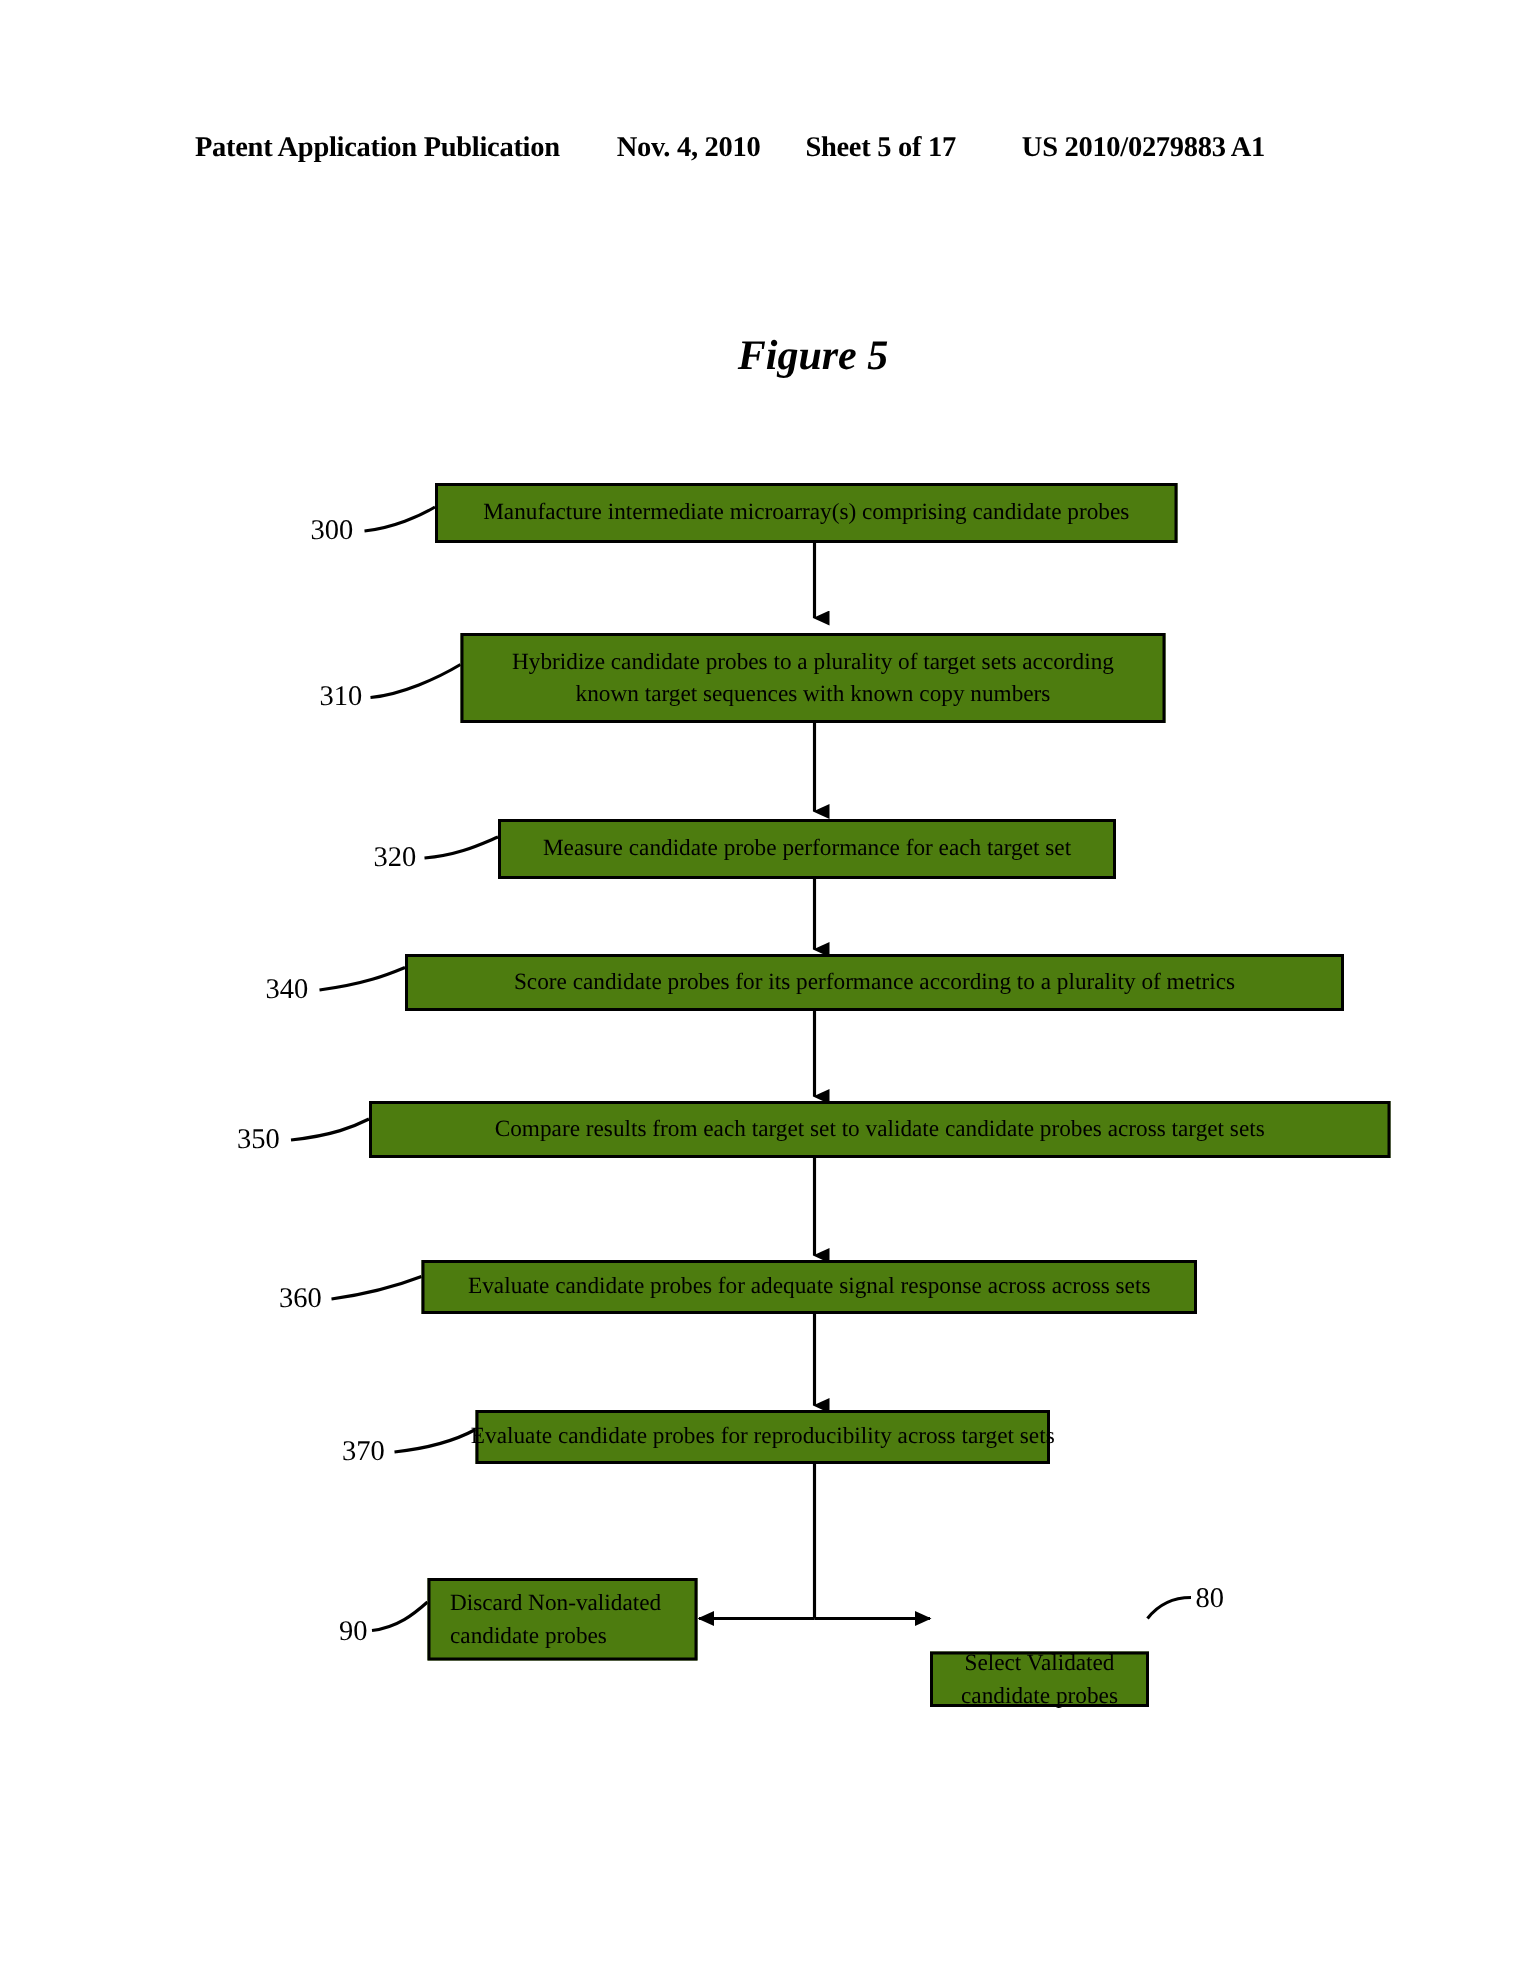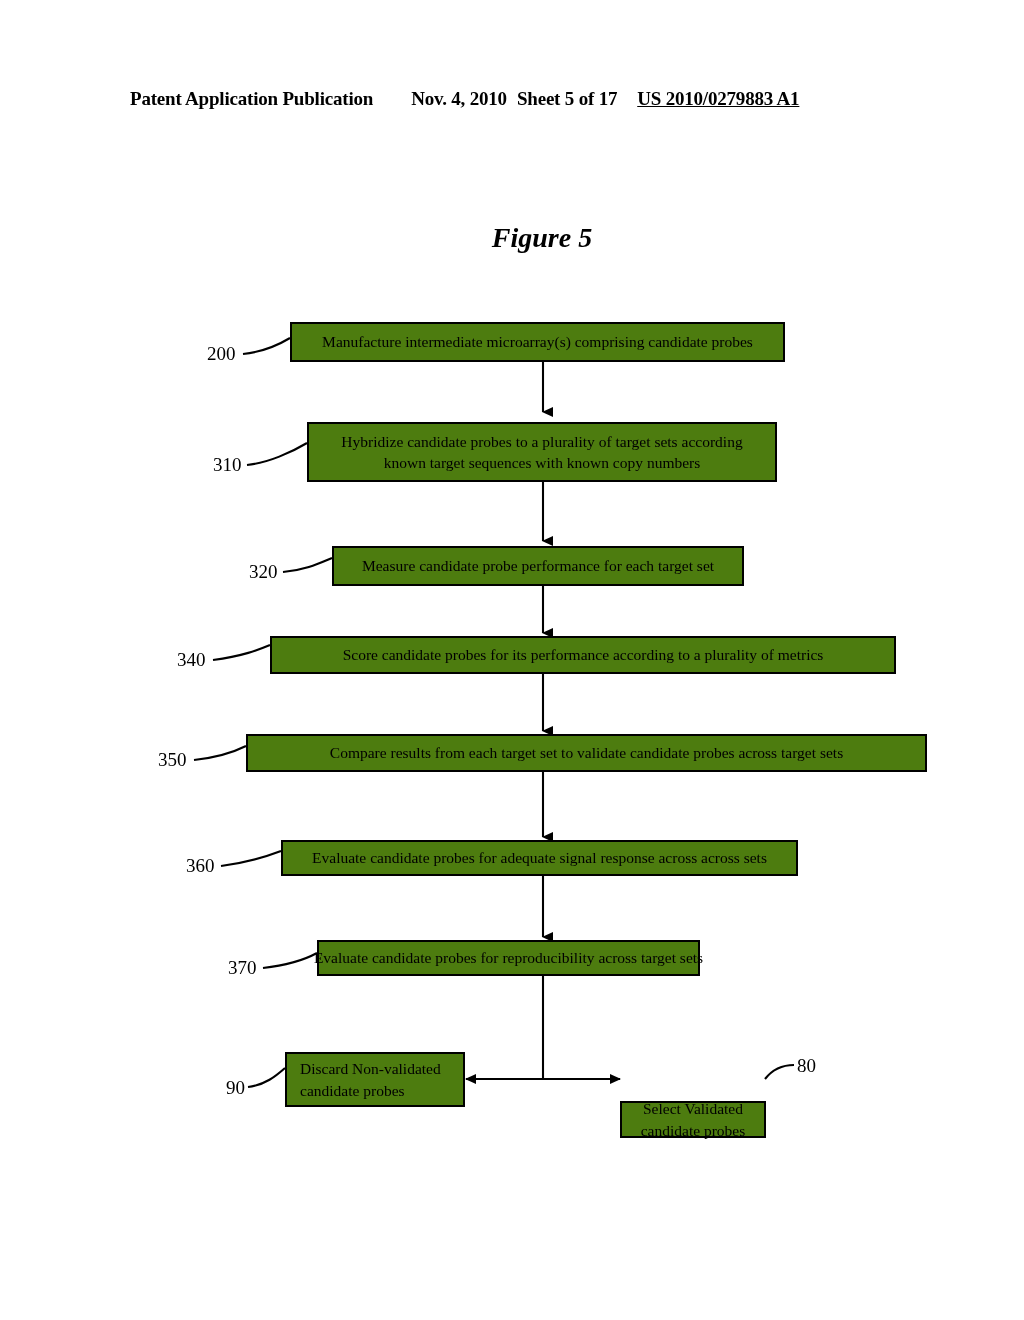--- a/index.html
+++ b/index.html
@@ -25,22 +25,22 @@
     height: 26px;
     font-weight: bold;
     font-size: 19px;
     letter-spacing: -0.2px;
     white-space: nowrap;
     display: flex;
     align-items: baseline;
   }
   #page-header .h-pub   { }
   #page-header .h-date  { margin-left: 38px; }
-  #page-header .h-sheet { margin-left: 10px; }
-  #page-header .h-num   { margin-left: 20px; text-decoration: underline; }
+  #page-header .h-sheet { margin-left: 30px; }
+  #page-header .h-num   { margin-left: 44px; }
 
   
   #figure-title {
     position: absolute;
     top: 222px;
     left: 0;
     width: 1024px;
     text-align: center;
     font-size: 28px;
     font-weight: bold;
@@ -150,21 +150,21 @@
       <path d="M221,866 C250,862 268,856 281,851"></path>
       <path d="M263,968 C290,965 306,959 317,953"></path>
       <path d="M248,1087 C265,1085 276,1076 285,1068"></path>
       <path d="M794,1065 C782,1065 772,1070 765,1079"></path>
     </g>
   </svg>
 
   <div class="fbox" style="left:290px; top:322px; width:495px; height:40px;">
     <span>Manufacture intermediate microarray(s) comprising candidate probes</span>
   </div>
-  <div class="refnum" style="left:207px; top:344px;">200</div>
+  <div class="refnum" style="left:207px; top:344px;">300</div>
 
   <div class="fbox" style="left:307px; top:422px; width:470px; height:60px;">
     <span>Hybridize candidate probes to a plurality of target sets according</span>
     <span class="line2">known target sequences with known copy numbers</span>
   </div>
   <div class="refnum" style="left:213px; top:455px;">310</div>
 
   <div class="fbox" style="left:332px; top:546px; width:412px; height:40px;">
     <span>Measure candidate probe performance for each target set</span>
   </div>

